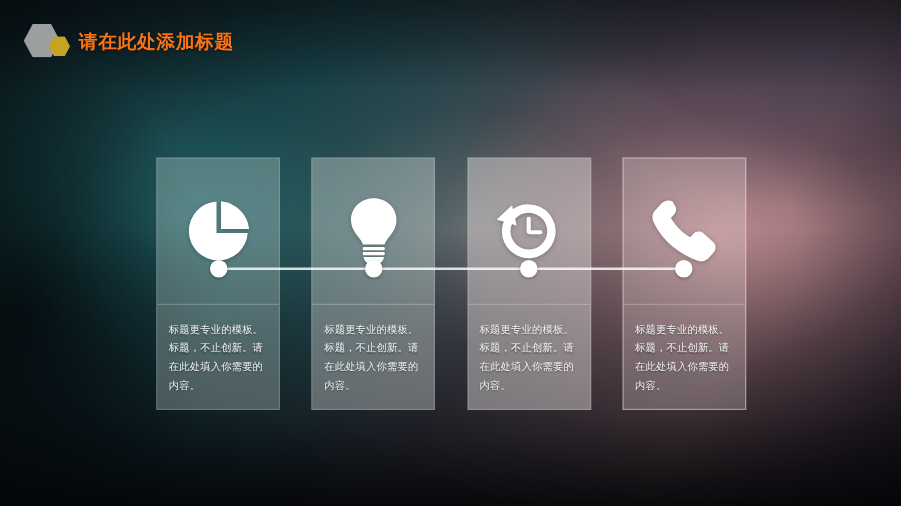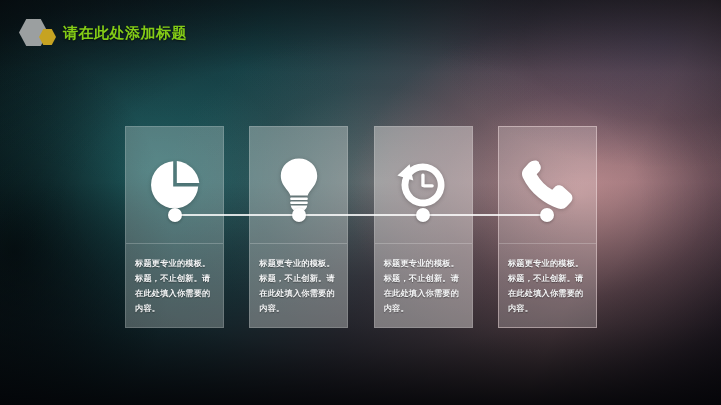--- a/index.html
+++ b/index.html
@@ -110,21 +110,21 @@
   .hex-small {
     position: absolute;
     left: 20px;
     top: 11px;
     width: 17px;
     height: 16px;
     background: #c6a322;
     clip-path: polygon(25% 0%, 75% 0%, 100% 50%, 75% 100%, 25% 100%, 0% 50%);
   }
   .title-text {
-    color: #84cc16;
+    color: #f97316;
     font-size: 15px;
     font-weight: bold;
     letter-spacing: 0.5px;
     margin-left: 2px;
     white-space: nowrap;
     text-shadow: 0 1px 2px rgba(0,0,0,0.55);
   }
 
   
   .cards {
@@ -163,21 +163,20 @@
     justify-content: center;
     border-bottom: 1px solid rgba(255,255,255,0.22);
   }
   .card-icon-area svg {
     display: block;
     filter: drop-shadow(0 1px 2px rgba(0,0,0,0.22));
   }
   .card-body {
     flex: 1 1 auto;
     padding: 12px 9px 17px 9px;
-    font-weight: bold;
   }
   .card-body p {
     margin: 0;
     color: #f4f5f6;
     font-size: 8.2px;
     line-height: 15px;
     letter-spacing: 0.2px;
     text-shadow: 0 1px 1px rgba(0,0,0,0.40);
   }
 

